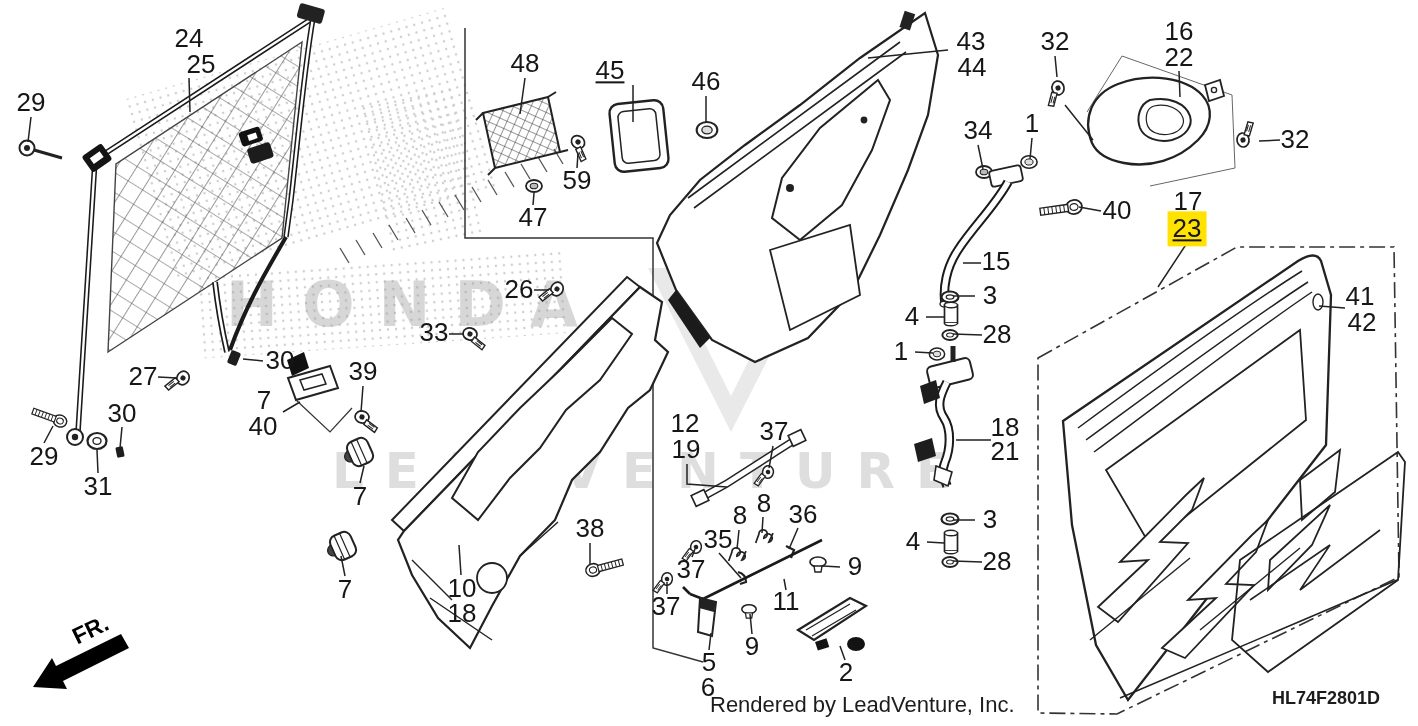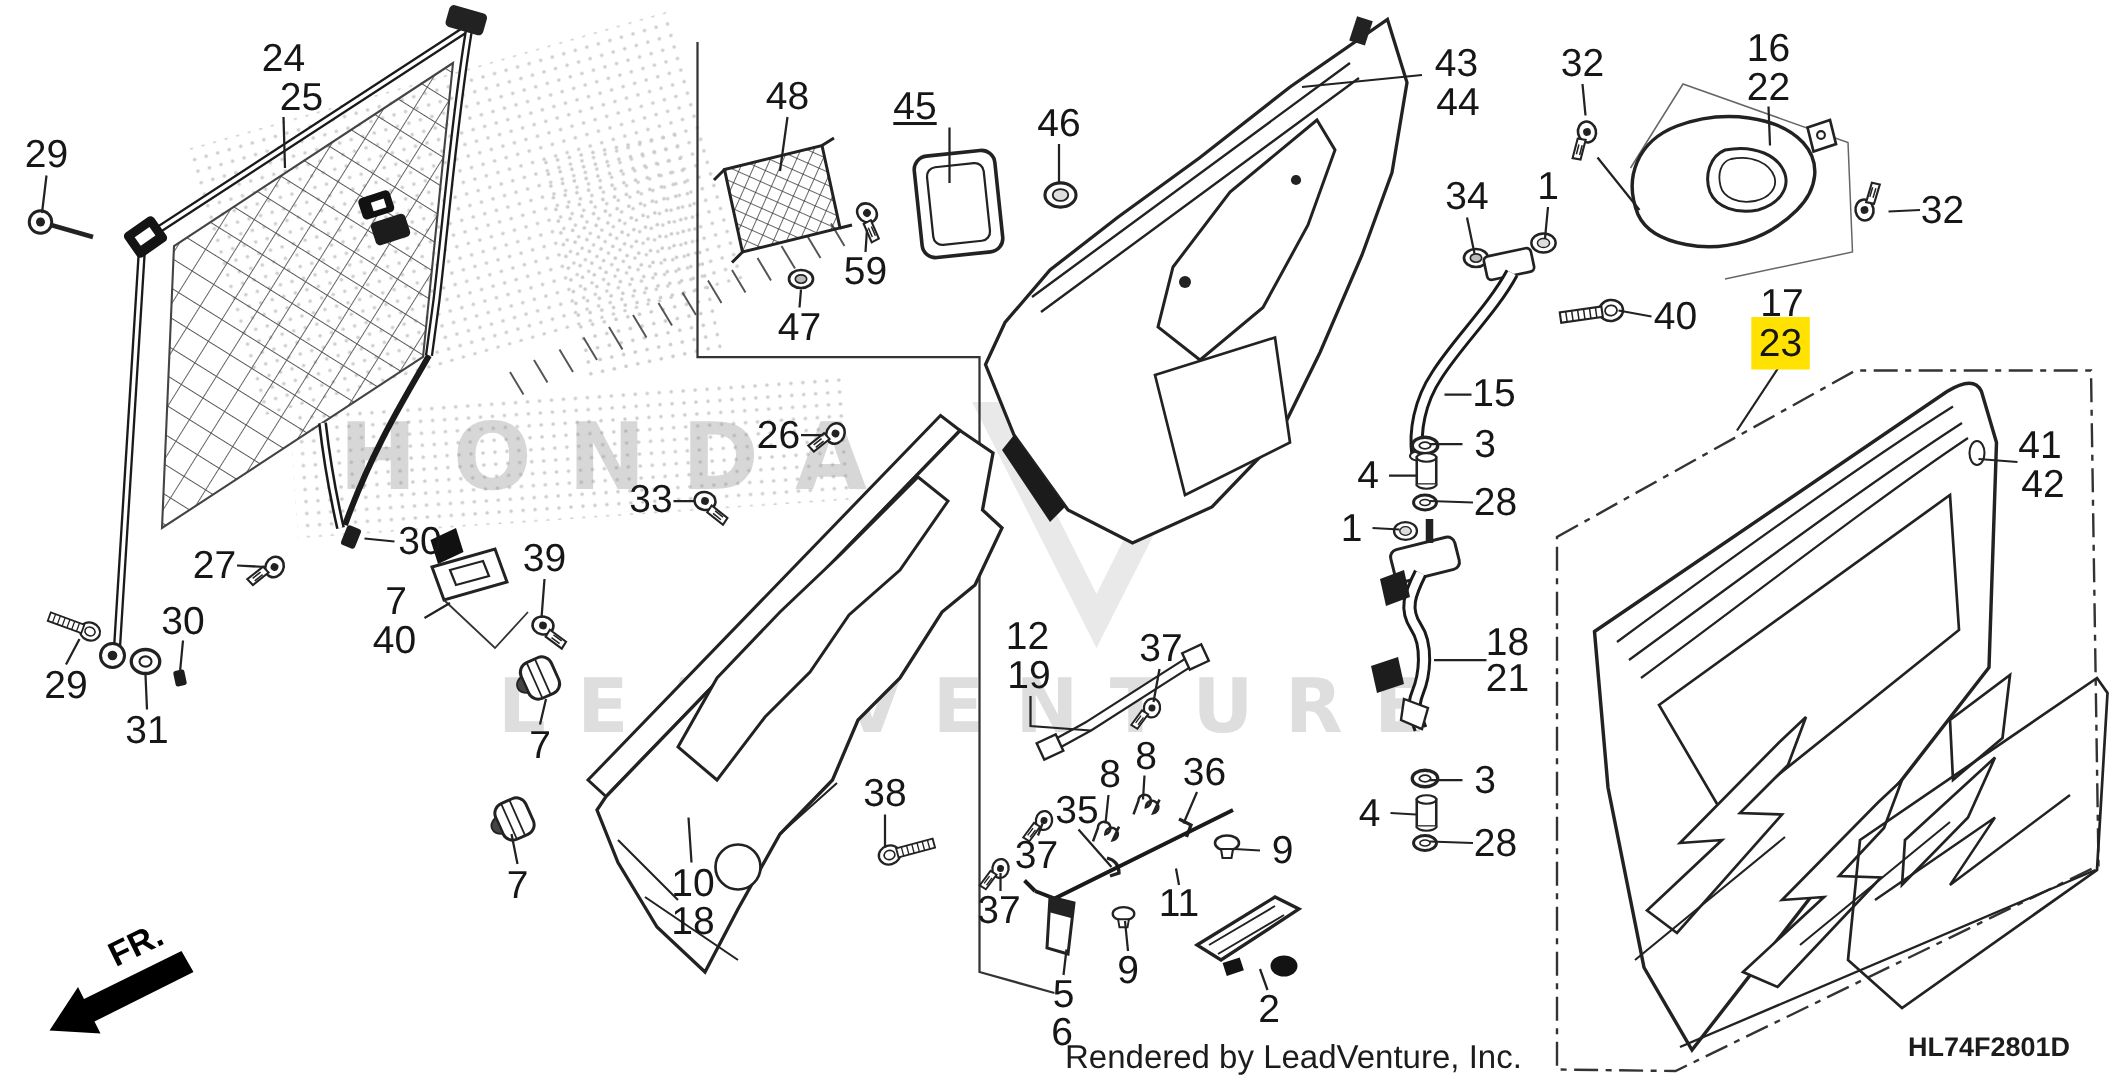--- a/index.html
+++ b/index.html
@@ -7,21 +7,21 @@
          font-family:"Liberation Sans",sans-serif;}
   .stage svg{position:absolute;left:0;top:0;}
   .wm-text{position:absolute;white-space:nowrap;font-weight:bold;pointer-events:none;}
   .wm-honda{left:226px;top:268px;font-size:62px;letter-spacing:24px;color:rgba(150,150,150,.38);
             font-family:"DejaVu Sans",sans-serif;}
   .wm-lv{left:332px;top:442px;font-size:50px;letter-spacing:21px;color:#dedede;
          font-family:"DejaVu Sans",sans-serif;}
   .callouts{position:absolute;left:0;top:0;width:100%;height:100%;text-align:center;}
   .callout{position:absolute;transform:translate(-50%,-50%);font-size:26px;line-height:1.05;
            color:#161616;cursor:pointer;}
-  .callout.highlight{background:var(--hl,#ffe200);padding:4px 5px;}
+  .callout.highlight{background:var(--hl,#ffe200);padding:4px 5px;text-decoration:underline;}
   .fr-label{position:absolute;left:68px;top:626px;font-size:23px;font-weight:bold;color:#000;
             transform:rotate(-26deg);transform-origin:left top;}
   .rendered-by{position:absolute;left:710px;top:692px;font-size:22px;color:#1c1c1c;}
   .diagram-code{position:absolute;left:1272px;top:688px;font-size:18px;font-weight:600;color:#1c1c1c;}
 </style>
 </head>
 <body>
 
 <div class="stage">
 

